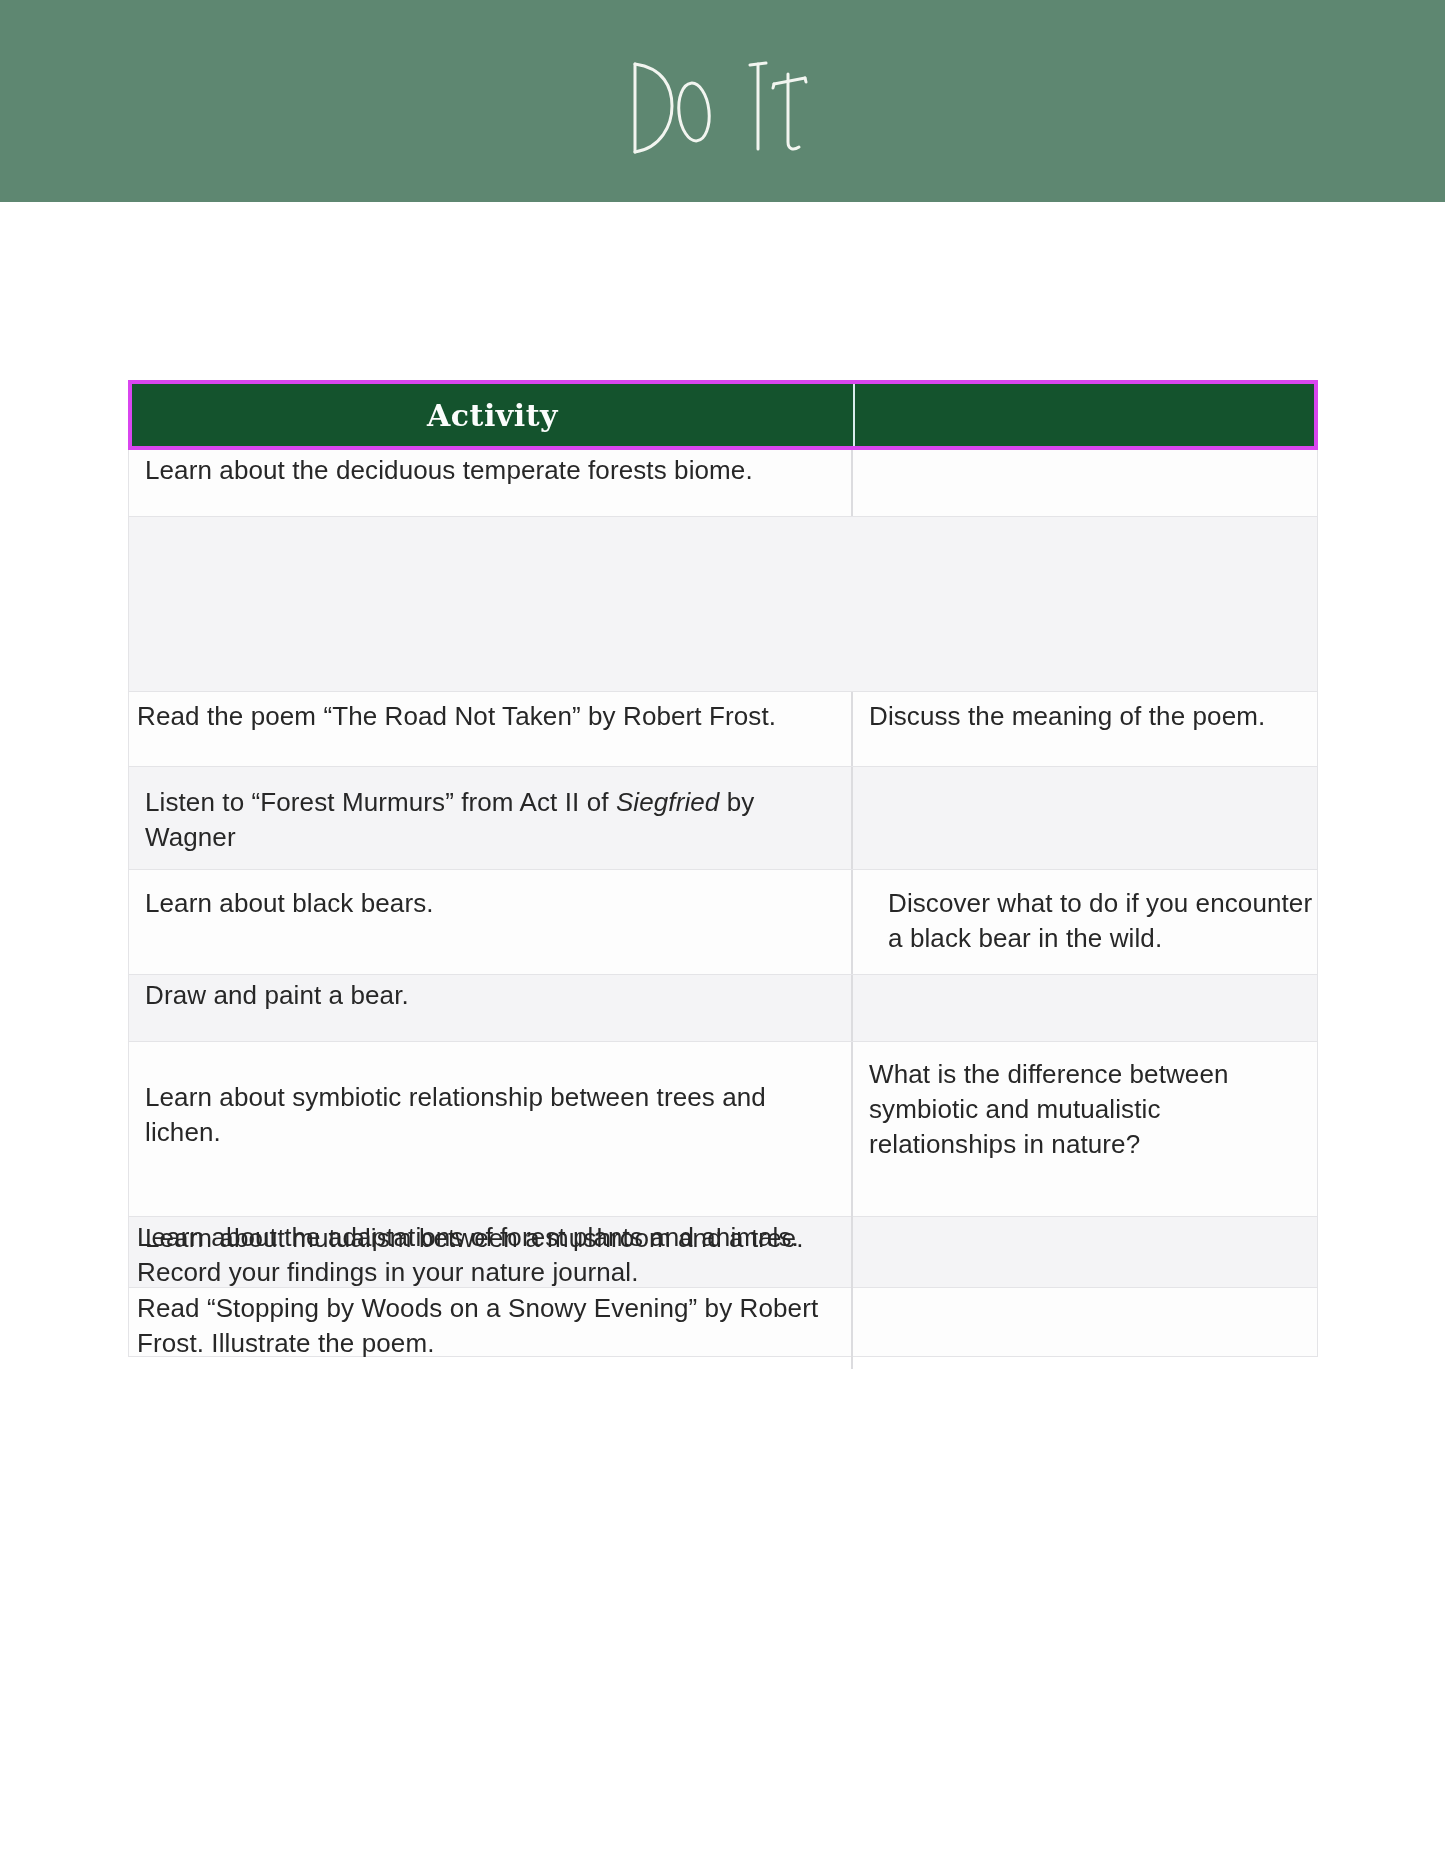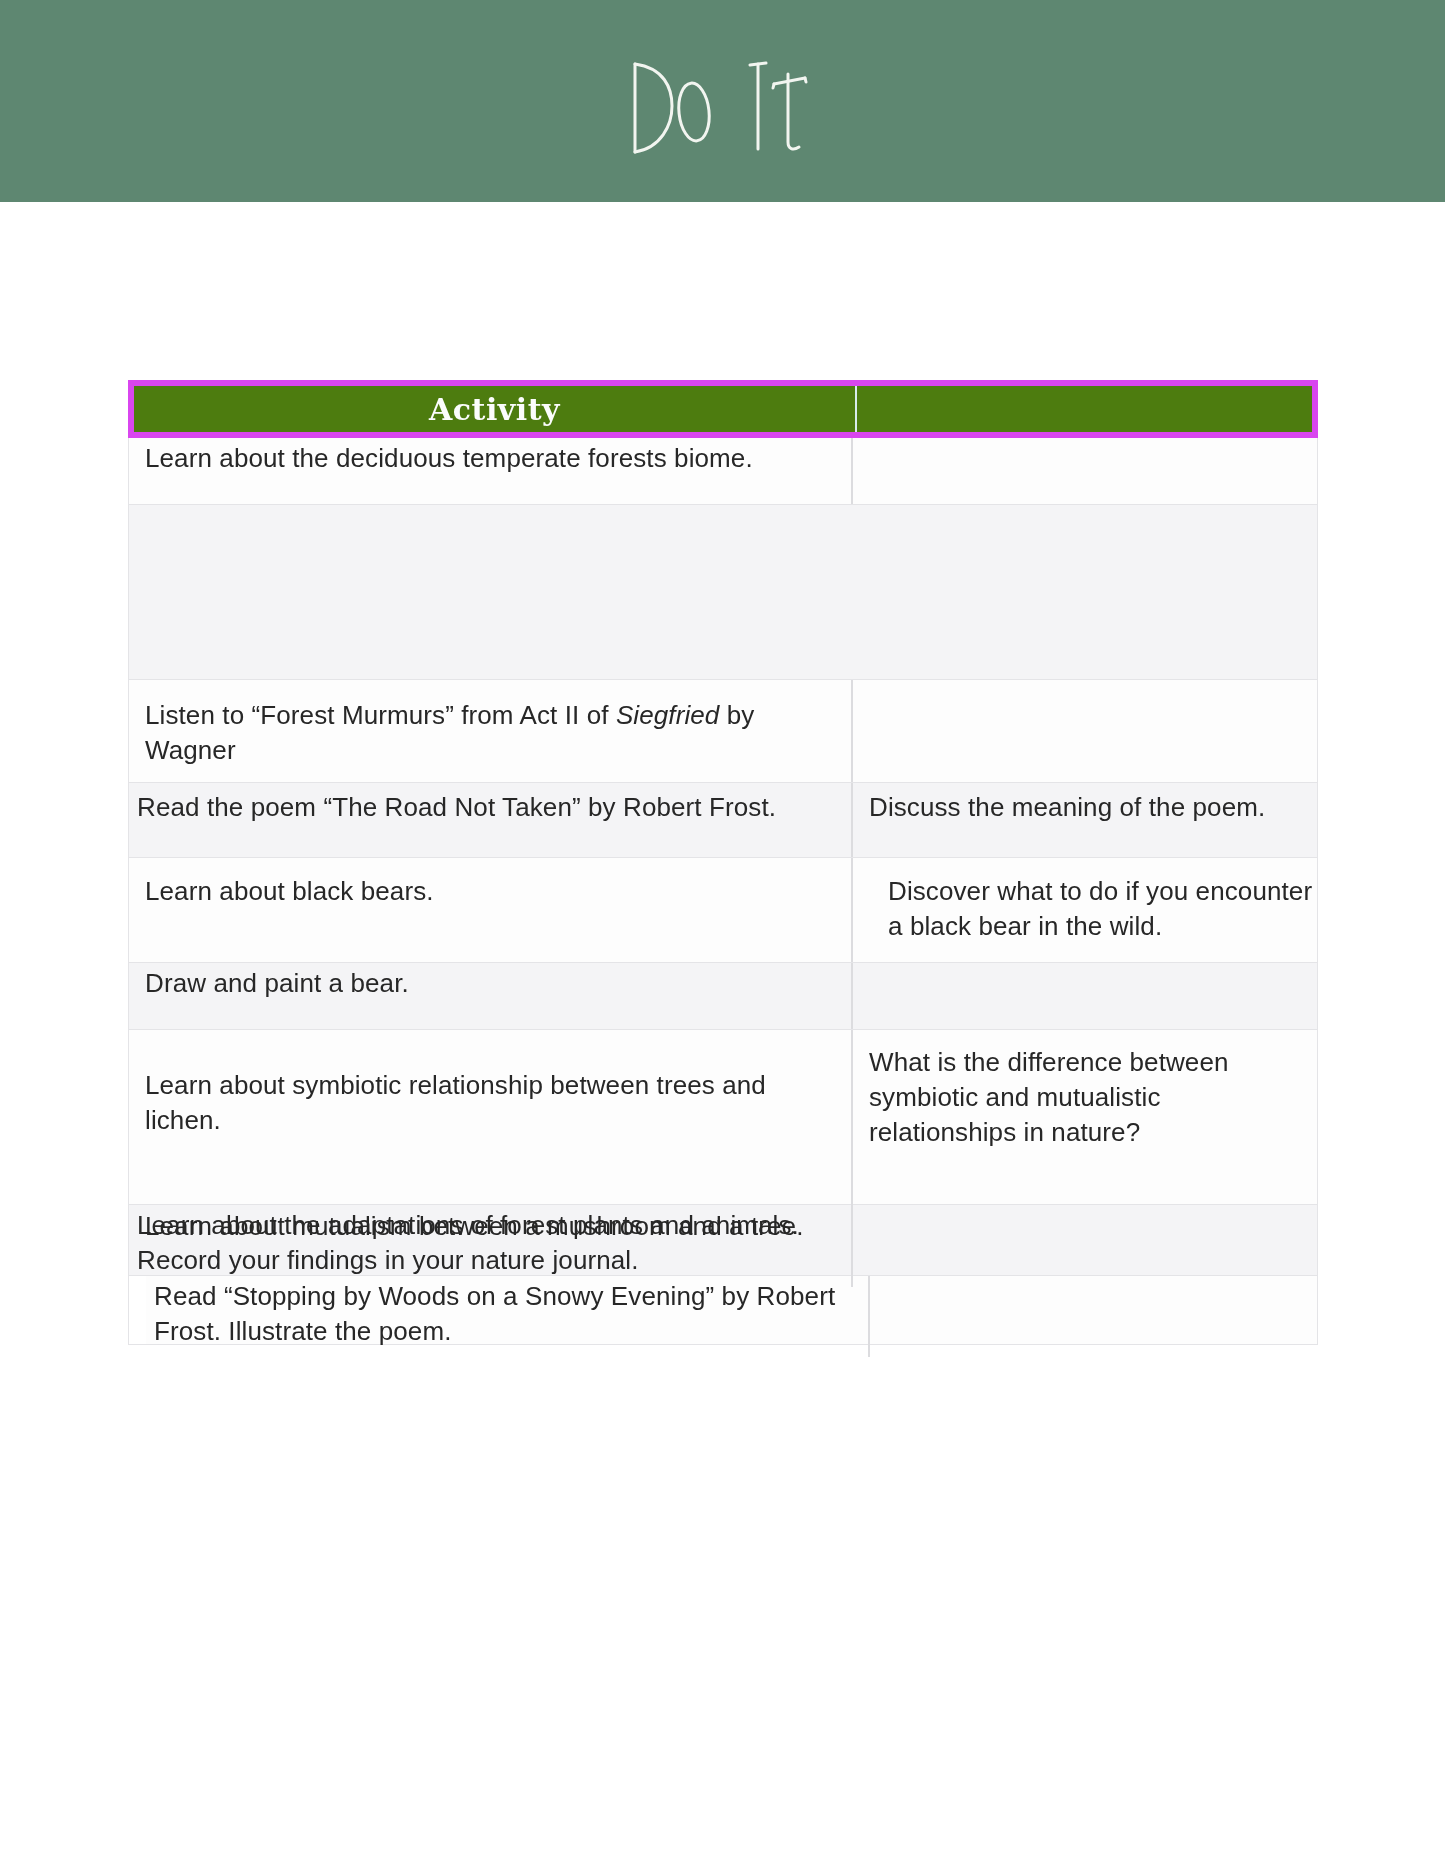--- a/index.html
+++ b/index.html
@@ -9,22 +9,22 @@
   }
 
   
   .banner { position:absolute; top:0; left:0; width:1445px; height:202px; background:#5e8771; }
   .banner svg { position:absolute; left:628px; top:61px; }
 
   
   .activity-table { position:absolute; left:128px; top:380px; width:1190px; }
 
   .t-header {
-    display:grid; grid-template-columns:723px 463px; height:58px;
-    background:#4d7c0f; border:6px solid #d946ef; box-sizing:border-box;
+    display:grid; grid-template-columns:723px 463px; height:70px;
+    background:#14532d; border:4px solid #d946ef; box-sizing:border-box;
   }
   .t-header .h-cell { display:flex; align-items:center; justify-content:center; }
   .t-header .h-cell:first-child { border-right:2px solid #d8ecec; }
   .h-label {
     font-family:"DejaVu Serif", serif; font-weight:700; font-size:30px;
     color:#fbfdfc; letter-spacing:0.5px;
   }
 
   .t-body { border:1px solid #e4e4e7; border-top:none; box-sizing:border-box; }
   .t-row {
@@ -45,21 +45,21 @@
   .para2 { margin-top:36px; }
 
   .r0 { height:67px; }
   .r1 { height:175px; } .r1 .cell { padding-top:21px; }
   .r2 { height:75px; }  .r2 .cell { padding-top:7px; } .r2 .cell.activity { padding-left:8px; }
   .r3 { height:103px; } .r3 .cell { padding-top:18px; }
   .r4 { height:105px;gap:19px; } .r4 .cell { padding-top:16px; }
   .r5 { height:67px; }
   .r6 { height:175px; }
   .r7 { height:71px; } .r7 .cell { padding-top:3px; } .r7 .cell.activity { padding-left:8px; }
-  .r8 { height:68px;margin-left:17px; } .r8 .cell { padding-top:3px; } .r8 .cell.activity { padding-left:8px; }
+  .r8 { height:68px; } .r8 .cell { padding-top:3px; } .r8 .cell.activity { padding-left:8px; }
 
   
   .footer {
     position:absolute; left:128px; right:127px; top:1754px;
     display:flex; justify-content:space-between; align-items:baseline;
     font-family:"Liberation Serif", serif;
   }
   .footer-left { font-size:27px; color:#2e4f5c; }
   .footer-page { font-size:26px; color:#2c4a56; }
 </style>
@@ -102,29 +102,29 @@
 
       <div class="t-row r0">
         <div class="cell activity"><span>Learn about the deciduous temperate forests biome.</span></div>
         <div class="cell note"><span></span></div>
       </div>
 
       <div class="t-row r1">
         <div class="cell note"><span></span></div>
       </div>
 
+      <div class="t-row r2">
+        <div class="cell activity"><span>Read the poem “The Road Not Taken” by Robert Frost.</span></div>
+        <div class="cell note"><span>Discuss the meaning of the poem.</span></div>
+      </div>
+
       <div class="t-row r3">
         <div class="cell activity"><span>Listen to “Forest Murmurs” from Act II of </span><span class="italic">Siegfried</span><span> by
 Wagner</span></div>
         <div class="cell note"><span></span></div>
-      </div>
-
-      <div class="t-row r2">
-        <div class="cell activity"><span>Read the poem “The Road Not Taken” by Robert Frost.</span></div>
-        <div class="cell note"><span>Discuss the meaning of the poem.</span></div>
       </div>
 
       <div class="t-row r4">
         <div class="cell activity"><span>Learn about black bears.</span></div>
         <div class="cell note"><span>Discover what to do if you encounter
 a black bear in the wild.</span></div>
       </div>
 
       <div class="t-row r5">
         <div class="cell activity"><span>Draw and paint a bear.</span></div>

